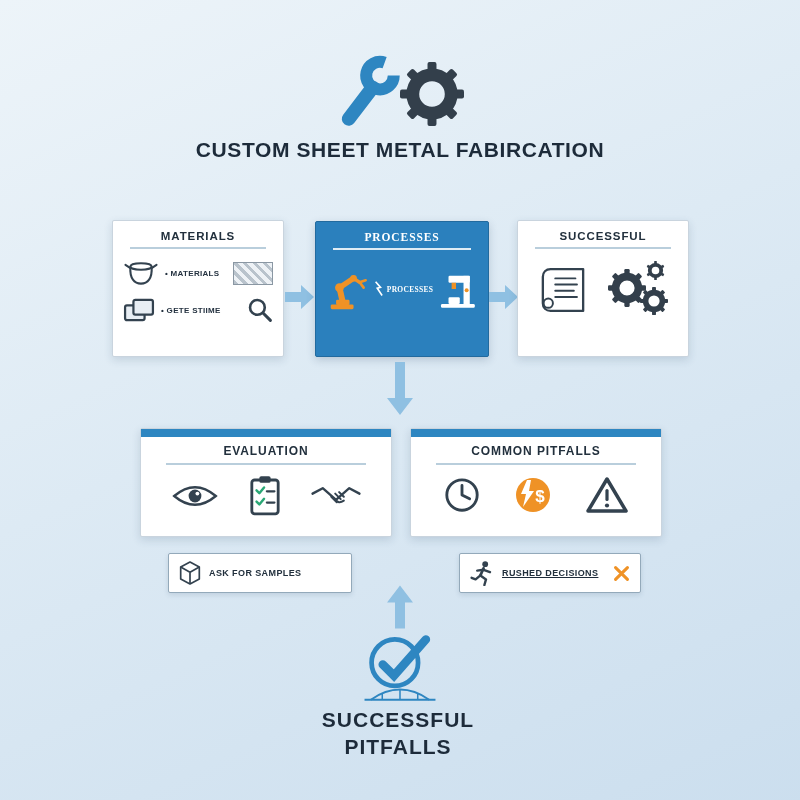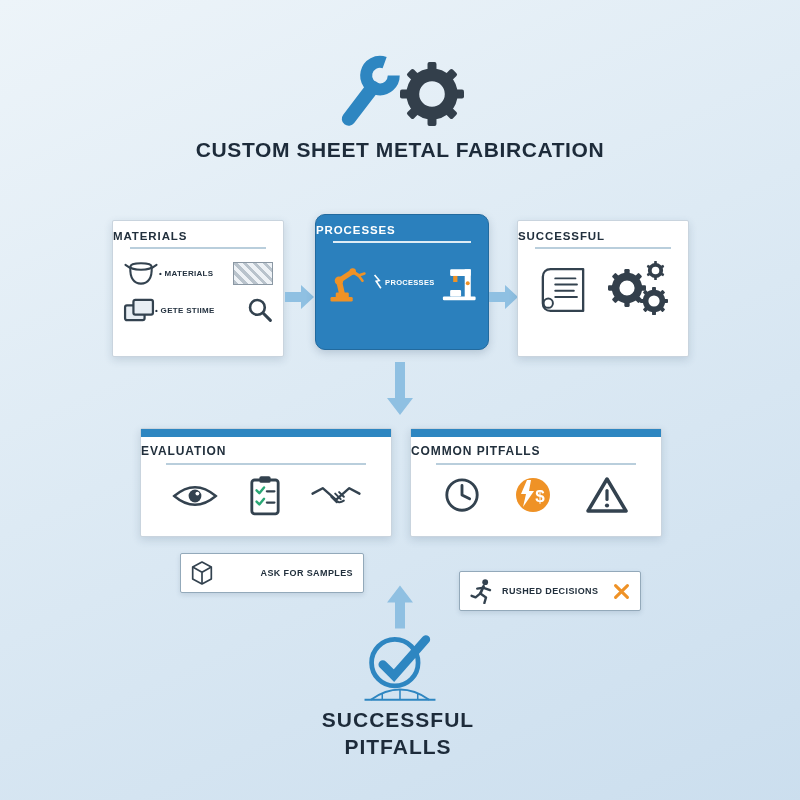--- a/index.html
+++ b/index.html
@@ -21,39 +21,39 @@
   .title{
     left:0;top:138px;width:800px;text-align:center;
     font-size:21px;font-weight:bold;letter-spacing:.6px;color:var(--dark-ink,#1c2a38);
   }
 
   .panel{
     background:#ffffff;border:1px solid #c9d4de;border-radius:2px;
     box-shadow:0 3px 8px rgba(40,70,100,.16);
   }
   .panel-title{
-    padding-top:9px;text-align:left;font-size:11.5px;font-weight:bold;
+    padding-top:9px;text-align:center;font-size:11.5px;font-weight:bold;
     letter-spacing:.9px;color:#22303d;
   }
   .rule{height:2px;width:80%;margin:5px auto 0;background:#7fa5c0;opacity:.55;}
   .rule-w{height:2px;width:80%;margin:5px auto 0;background:rgba(255,255,255,.85);}
 
   .materials{left:112px;top:220px;width:170px;height:135px;}
   .mat-body{display:flex;flex-direction:column;gap:10px;padding:10px 10px 0;}
-  .mat-row{display:flex;align-items:center;}
+  .mat-row{display:flex;align-items:center;gap:6px;}
   .mat-label{font-size:8px;font-weight:bold;letter-spacing:.3px;color:#243240;white-space:nowrap;}
   .hatch{
     width:38px;height:21px;margin-left:auto;
     border:1.5px solid #8a97a3;
     background:repeating-linear-gradient(45deg,#b9c3cc 0 3px,#eef2f6 3px 7px);
   }
 
   .process{
-    left:315px;top:214px;width:172px;height:134px;background:var(--process-blue,#2b80bd);
-    border:1px solid #226a9e;border-radius:10px;box-shadow:0 3px 8px rgba(40,70,100,.22);
+    left:315px;top:221px;width:172px;height:134px;background:var(--process-blue,#2b80bd);
+    border:1px solid #226a9e;border-radius:2px;box-shadow:0 3px 8px rgba(40,70,100,.22);font-family:Liberation Serif, serif;
   }
   .process .panel-title{color:#ffffff;}
   .proc-body{display:flex;align-items:center;gap:3px;padding:6px 8px 0;}
   .proc-label{font-size:7.5px;font-weight:bold;color:#ffffff;letter-spacing:.3px;white-space:nowrap;}
 
   .capabilities{left:517px;top:220px;width:170px;height:135px;}
   .cap-body{display:flex;align-items:center;justify-content:space-evenly;padding-top:12px;}
   .gear-cluster{position:relative;width:66px;height:58px;}
 
   .panel2{
@@ -65,22 +65,22 @@
   .icon-row{display:flex;align-items:center;justify-content:space-evenly;padding-top:10px;}
   .evaluation{left:140px;top:428px;width:250px;height:107px;}
   .pitfalls{left:410px;top:428px;width:250px;height:107px;}
 
   .callout{
     background:#ffffff;border:1.5px solid #93a9ba;border-radius:2px;
     display:flex;align-items:center;gap:8px;padding:0 10px;
     box-shadow:0 2px 5px rgba(40,70,100,.14);
   }
   .callout-label{font-size:9px;font-weight:bold;letter-spacing:.4px;color:#22303d;white-space:nowrap;}
-  .samples{left:180px;top:553px;width:162px;height:38px;justify-content:space-between;}
-  .rushed{left:459px;top:571px;width:160px;height:38px;}
+  .samples{left:168px;top:553px;width:162px;height:38px;justify-content:flex-start;}
+  .rushed{left:459px;top:553px;width:160px;height:38px;text-decoration:underline;}
   .rushed .x-wrap{margin-left:auto;display:flex;}
 
   .footer{
     left:0;top:706px;width:740px;text-align:center;font-size:21px;font-weight:bold;
     letter-spacing:1px;line-height:1.3;color:var(--dark-ink,#1c2a38);margin-left:28px;
   }
 </style>
 </head>
 <body>
 

